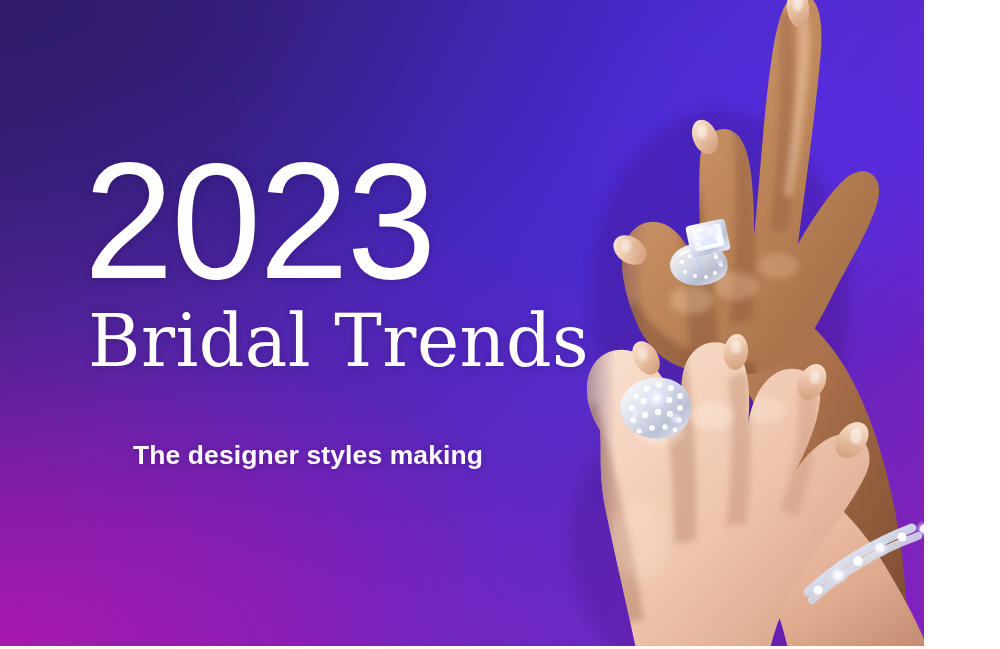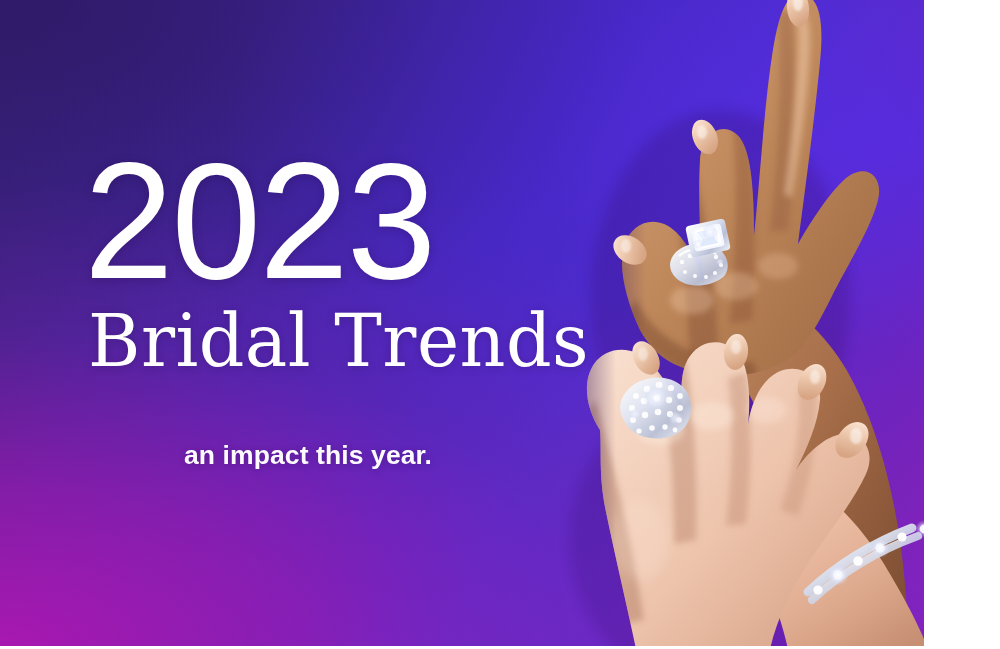--- a/index.html
+++ b/index.html
@@ -446,19 +446,19 @@
       </g>
     </svg>
   </div>
 
   <div class="copy">
     <div class="headline-year">2023</div>
 
     <div class="headline-sub">Bridal Trends</div>
 
     <div class="tagline">
-      <div>an impact this year.</div>
+      <div>The designer styles making</div>
     </div>
   </div>
 
   <div class="bottom-edge"></div>
 
 </div>
 
 </body></html>

